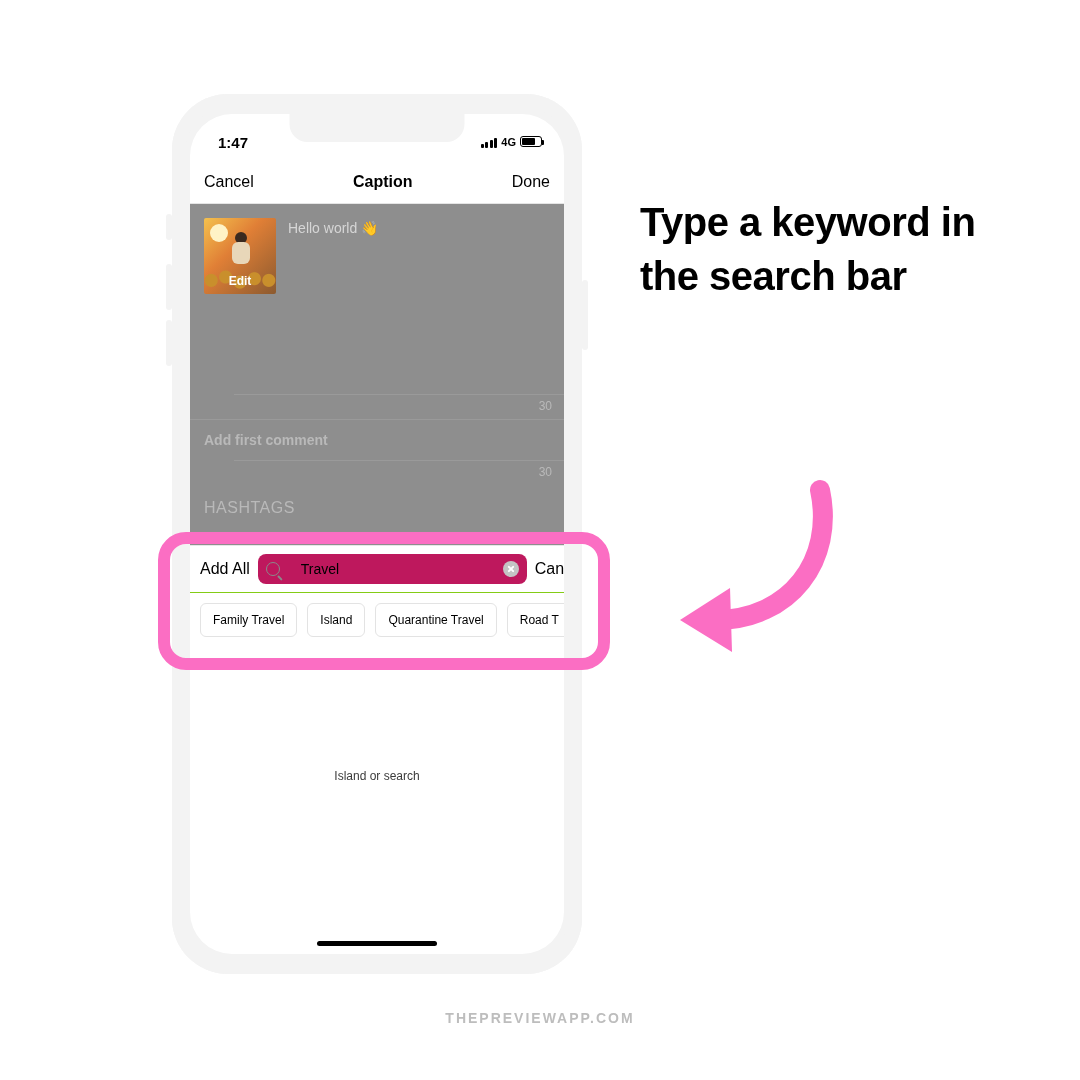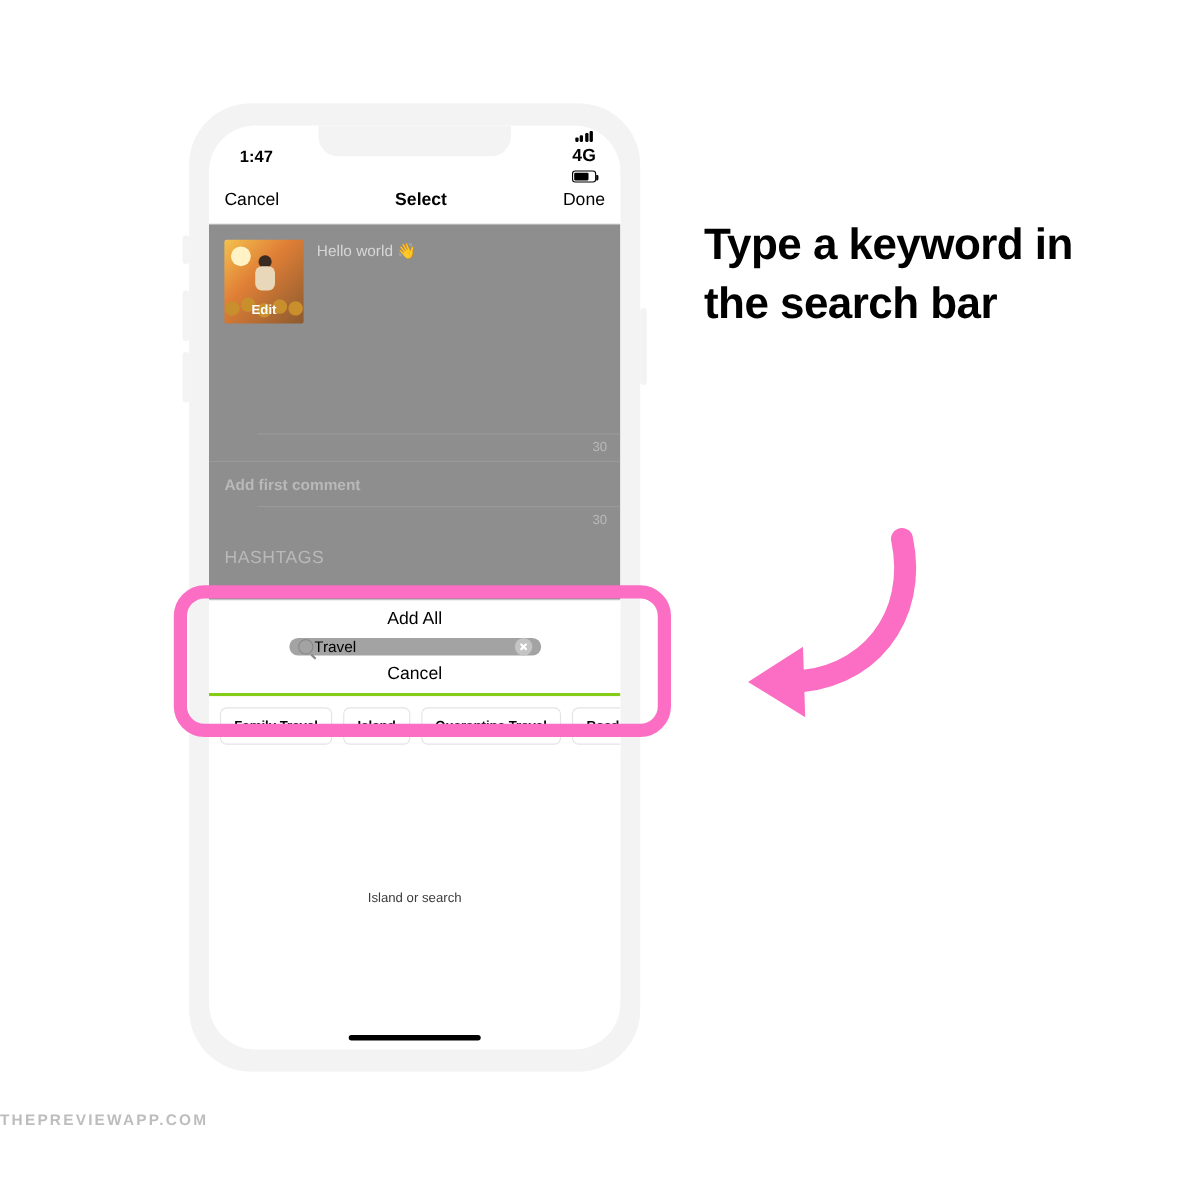--- a/index.html
+++ b/index.html
@@ -59,21 +59,21 @@
   .statusbar {
     height: 46px;
     display: flex;
     align-items: center;
     justify-content: space-between;
     padding: 10px 22px 0 28px;
     font-size: 15px;
     font-weight: 600;
     color: #000;
   }
-  .status-right { display: flex; align-items: center; gap: 4px; font-size: 16px; font-weight: 600; flex-direction: column; }
+  .status-right { display: flex; gap: 4px; font-size: 11px; font-weight: 600; }
   .bars { display: inline-flex; align-items: flex-end; gap: 1.5px; }
   .bars span { width: 3px; background: #000; display: inline-block; border-radius: 1px; }
   .bars span:nth-child(1){height:4px;}
   .bars span:nth-child(2){height:6px;}
   .bars span:nth-child(3){height:8px;}
   .bars span:nth-child(4){height:10px;}
   .battery {
     width: 22px; height: 11px; border: 1px solid #000; border-radius: 3px;
     position: relative; display:inline-block;
   }
@@ -142,27 +142,27 @@
     padding: 14px 14px 10px; color:#b9b9b9; font-size:16px; letter-spacing:0.5px;
   }
   .tabs-cut {
     height: 18px;
   }
 
   
   .searchbar-row{
     display:flex; align-items:center; gap:8px;
     padding: 8px 10px; background:#fff;
-    border-top:1px solid #e7e7e7; border-bottom:3px solid #84cc16;flex-direction:column;
+    border-top:1px solid #e7e7e7; border-bottom:1px solid #84cc16;
   }
   .addall { font-size:16px; color:#000; white-space:nowrap; }
   .searchfield{
     flex:1; display:flex; align-items:center;
-    background:#a3a3a3; border-radius:8px; height:30px;
-    padding: 0 8px; gap:1px;
+    background:#be185d; border-radius:8px; height:30px;
+    padding: 0 8px; gap:21px;
   }
   .searchfield .mag{
     width:14px;height:14px;border:1.6px solid #8a8a8a;border-radius:50%;position:relative;
   }
   .searchfield .mag::after{
     content:"";position:absolute;right:-4px;bottom:-4px;width:6px;height:1.8px;background:#8a8a8a;transform:rotate(45deg);border-radius:1px;
   }
   .searchfield input{
     border:none;background:transparent;outline:none;flex:1;font-size:14px;color:#000;
   }
@@ -175,21 +175,21 @@
   .searchfield .clear::before{transform:rotate(45deg);}
   .searchfield .clear::after{transform:rotate(-45deg);}
   .cancel2{ font-size:16px; color:#000; }
 
   .chips{
     display:flex; gap:10px; padding: 10px 10px 12px; background:#fff;
     overflow:hidden;
   }
   .chip{
     border:1px solid #e3e3e3; border-radius:6px;
-    padding: 9px 12px; font-size:12px; font-weight:700; color:#000;
+    padding: 9px 12px; font-size:12px; font-weight:400; color:#000;
     white-space:nowrap; background:#fff;
   }
 
   .select-or{
     text-align:center; font-size:12px; color:#3b3b3b;
     padding-top: 120px;
   }
 
   .home-ind{
     position:absolute; bottom: 8px; left:50%; transform:translateX(-50%);
@@ -221,20 +221,21 @@
   .arrow-wrap{
     position:absolute;
     left: 660px; top: 470px;
     width: 200px; height: 200px;
   }
 
   
   .footer{
     position:absolute;
     left: 0; right:0; top: 1010px;
+    text-align:center;
     font-size: 14px;
     letter-spacing: 2px;
     color:#bdbdbd;
     font-weight:600;
   }
 </style>
 </head>
 <body>
 
 <div class="phone">
@@ -257,21 +258,21 @@
           </span>
         <span>4G</span>
         <span class="battery">
             <i></i>
           </span>
       </span>
     </div>
 
     <div class="navhdr">
       <span class="left">Cancel</span>
-      <span class="title">Select</span>
+      <span class="title">Caption</span>
       <span class="right">Done</span>
     </div>
 
     <div class="dimmed">
       <div class="caption-row">
         <div class="thumb">
           <div class="sun"></div>
           <div class="person">
               <div class="head"></div>
               <div class="body"></div>

